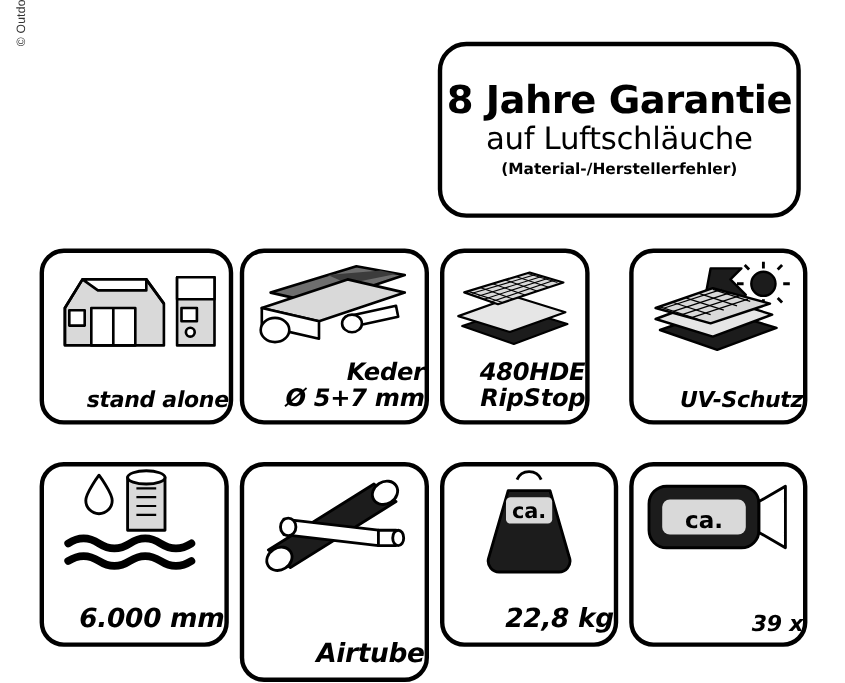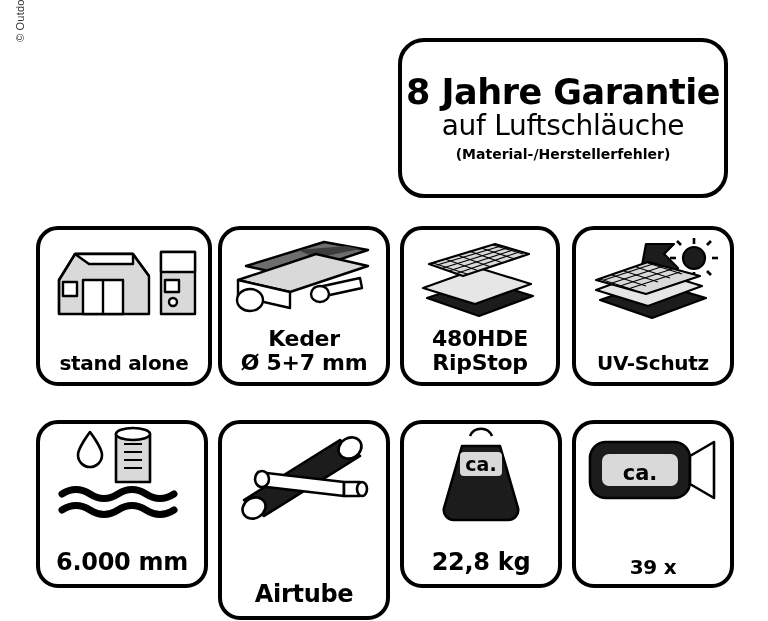--- a/index.html
+++ b/index.html
@@ -70,45 +70,46 @@
   .warranty .l3 {
     font-size: 14px;
     font-weight: bold;
     margin-top: 4px;
     white-space: nowrap;
   }
 
   
   .b-standalone { left: 36px;  top: 226px; width: 176px; height: 160px; }
   .b-keder      { left: 218px; top: 226px; width: 172px; height: 160px; }
-  .b-ripstop    { left: 400px; top: 226px; width: 160px; height: 160px; }
+  .b-ripstop    { left: 400px; top: 226px; width: 136px; height: 160px; }
   .b-uv         { left: 572px; top: 226px; width: 162px; height: 160px; }
 
   
   .b-water   { left: 36px;  top: 420px; width: 172px; height: 168px; }
   .b-airtube { left: 218px; top: 420px; width: 172px; height: 200px; }
   .b-weight  { left: 400px; top: 420px; width: 162px; height: 168px; }
   .b-size    { left: 572px; top: 420px; width: 162px; height: 168px; }
 
   .badge-art {
     position: absolute;
     left: 0; right: 0; top: 6px;
     height: 92px;
     display: flex;
     align-items: center;
     justify-content: center;
   }
   .badge-label {
     position: absolute;
     left: 0; right: 0; bottom: 8px;
-    text-align: center;
+    text-align: right;
     font-size: 22px;
     font-weight: bold;
     line-height: 1.12;
     letter-spacing: -0.3px;
+    font-style: italic;
   }
   .badge-label.small { font-size: 20px; }
   .badge-label.big   { font-size: 24px; }
   .badge-label.two   { bottom: 6px; }
 </style>
 </head>
 <body>
 
 <div class="copyright">© Outdoor Revolution</div>
 

